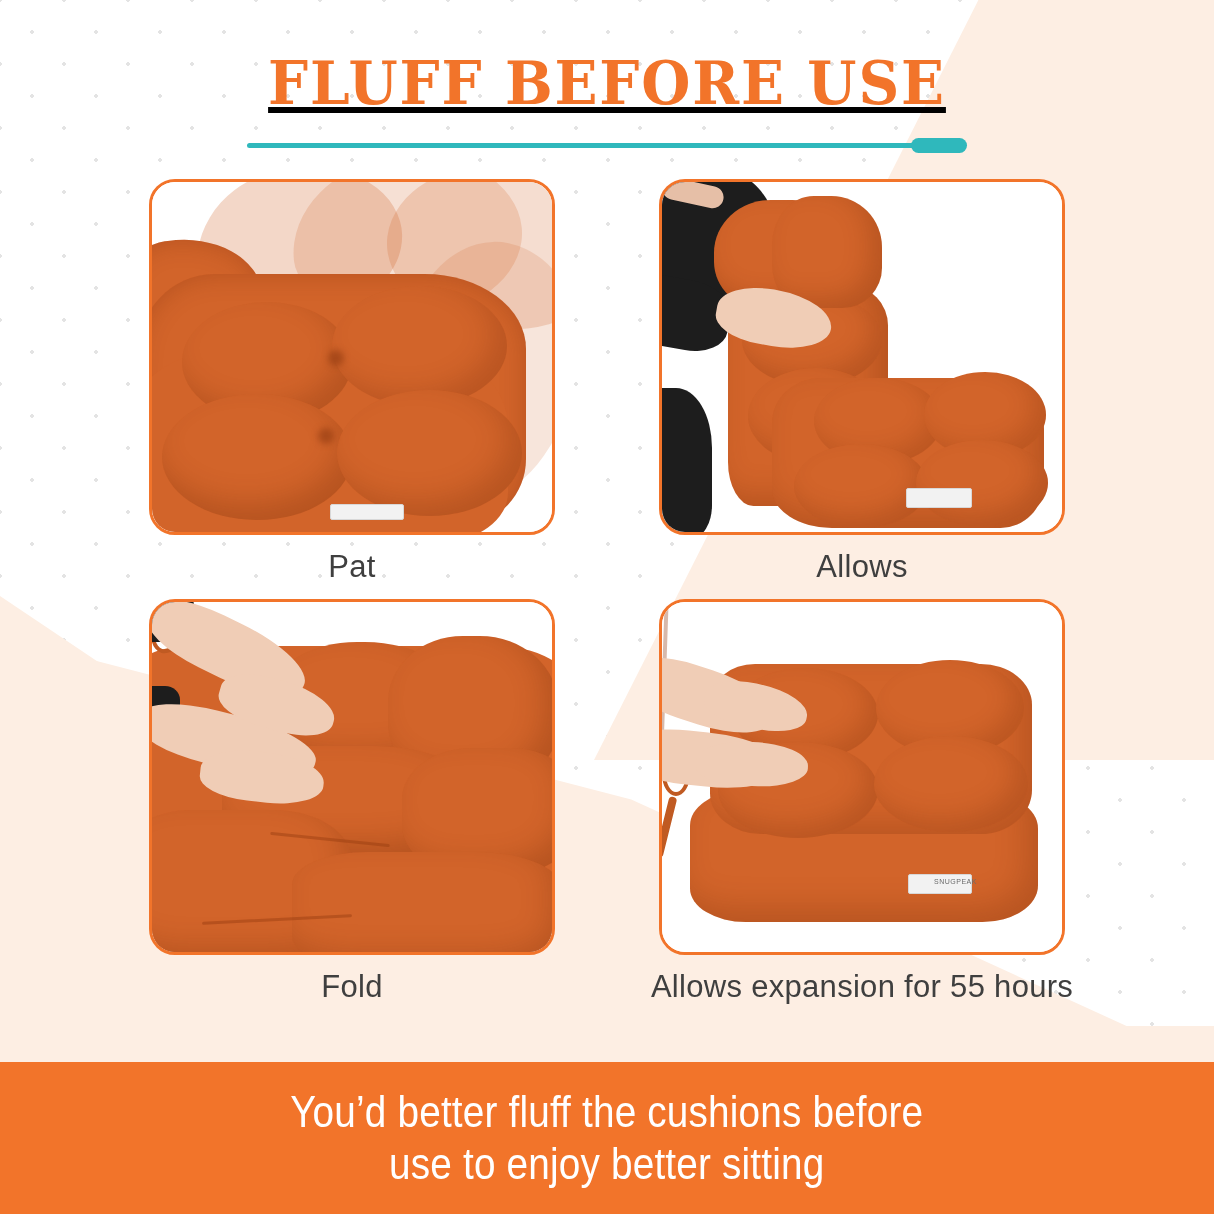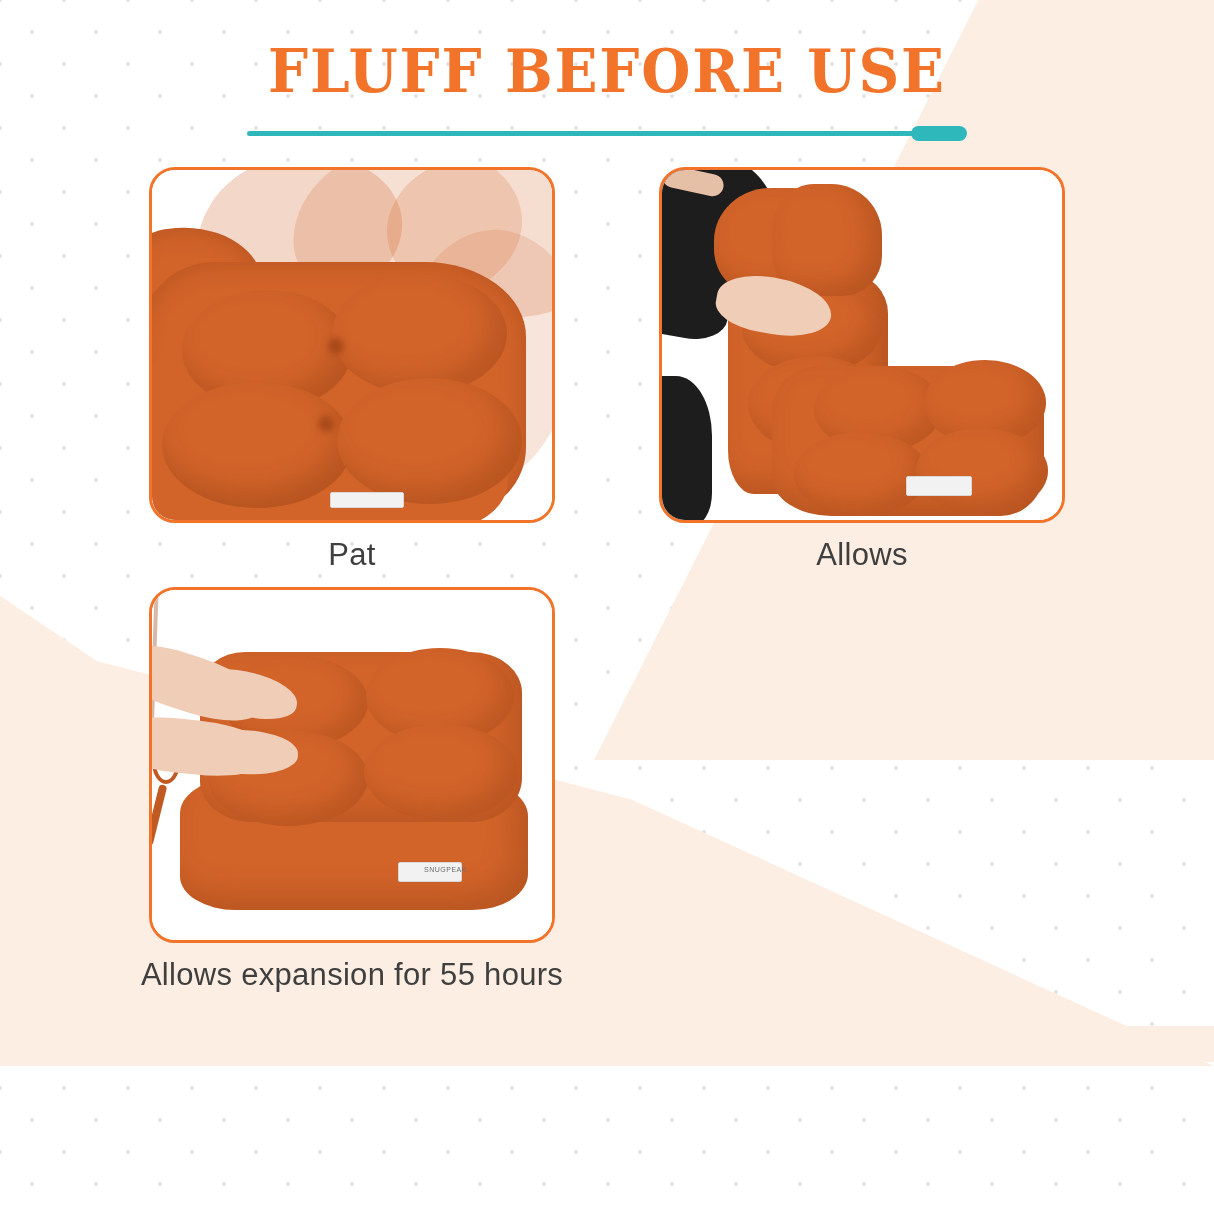--- a/index.html
+++ b/index.html
@@ -36,21 +36,21 @@
     position:absolute;left:0;bottom:148px;width:700px;height:470px;
     background:#fdeee3;
     clip-path:polygon(0 0, 100% 100%, 0 100%);
     z-index:0;
   }
   .peach-strip{
     position:absolute;left:0;right:0;bottom:152px;height:36px;background:#fdeee3;z-index:0;
   }
 
   
-  .header{position:relative;z-index:3;padding-top:40px;text-align:center;}
+  .header{position:relative;z-index:3;padding-top:52px;text-align:center;text-decoration:underline;}
   .title{
     font-family:"DejaVu Serif",serif;
     font-weight:700;
     font-size:60px;
     letter-spacing:2px;
     color:#F2742A;
     line-height:1.05;
     margin:0;
     transform:scaleX(0.94);
   }
@@ -256,20 +256,44 @@
           <div class="cu topfold2"></div>
           <div class="skin hand"></div>
           <div class="finger"></div>
           <div class="tie"></div>
           <div class="tag tag2"></div>
         </div>
       </div>
       <div class="caption">Allows</div>
     </div>
 
+    <div class="step">
+      <div class="card c3">
+        <div class="scene">
+          <div class="cu mass"></div>
+          <div class="cu roll1"></div>
+          <div class="cu roll2"></div>
+          <div class="cu roll3"></div>
+          <div class="cu roll4"></div>
+          <div class="cu roll5"></div>
+          <div class="cu roll6"></div>
+          <div class="seam seam1"></div>
+          <div class="seam seam2"></div>
+          <div class="tie"></div>
+          <div class="tie2"></div>
+          <div class="arm sleeve"></div>
+          <div class="arm sleeve2"></div>
+          <div class="skin arm1"></div>
+          <div class="skin arm2"></div>
+          <div class="skin hand1"></div>
+          <div class="skin hand2"></div>
+        </div>
+      </div>
+      <div class="caption">Fold</div>
+    </div>
 
     <div class="step">
       <div class="card c4">
         <div class="scene">
           <div class="cu base soft"></div>
           <div class="cu top soft"></div>
           <div class="cu tl1"></div>
           <div class="cu tl2"></div>
           <div class="cu tl3"></div>
           <div class="cu tl4"></div>
@@ -282,14 +306,20 @@
           <div class="skin hand2"></div>
           <div class="tag tag4"></div>
           <div class="tagtxt">SNUGPEAK</div>
         </div>
       </div>
       <div class="caption">Allows expansion for 55 hours</div>
     </div>
 
   </div>
 
+  <div class="banner">
+    <p>
+      <span>You’d better fluff the cushions before</span><br>
+      <span>use to enjoy better sitting</span>
+    </p>
+  </div>
 
 </div>
 
 </body></html>

